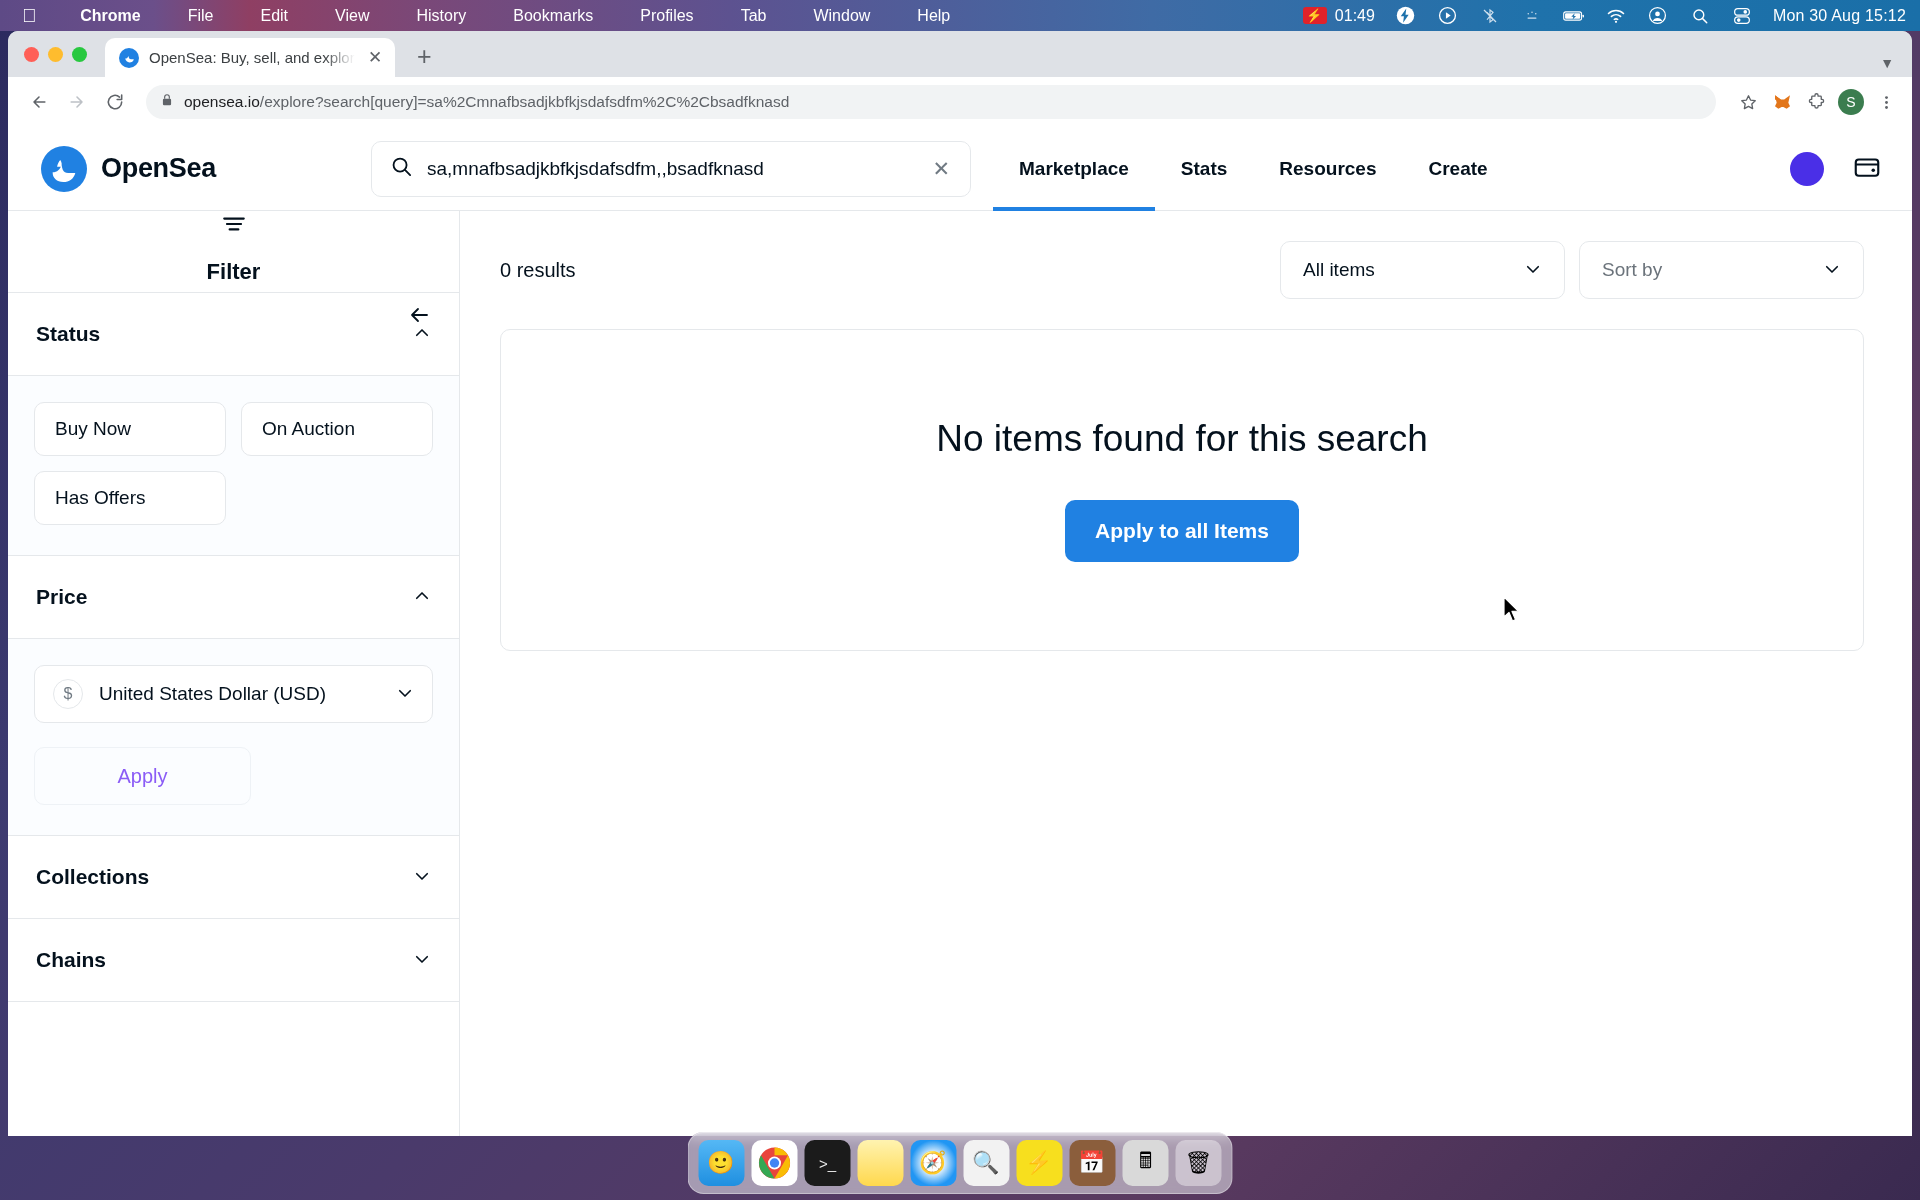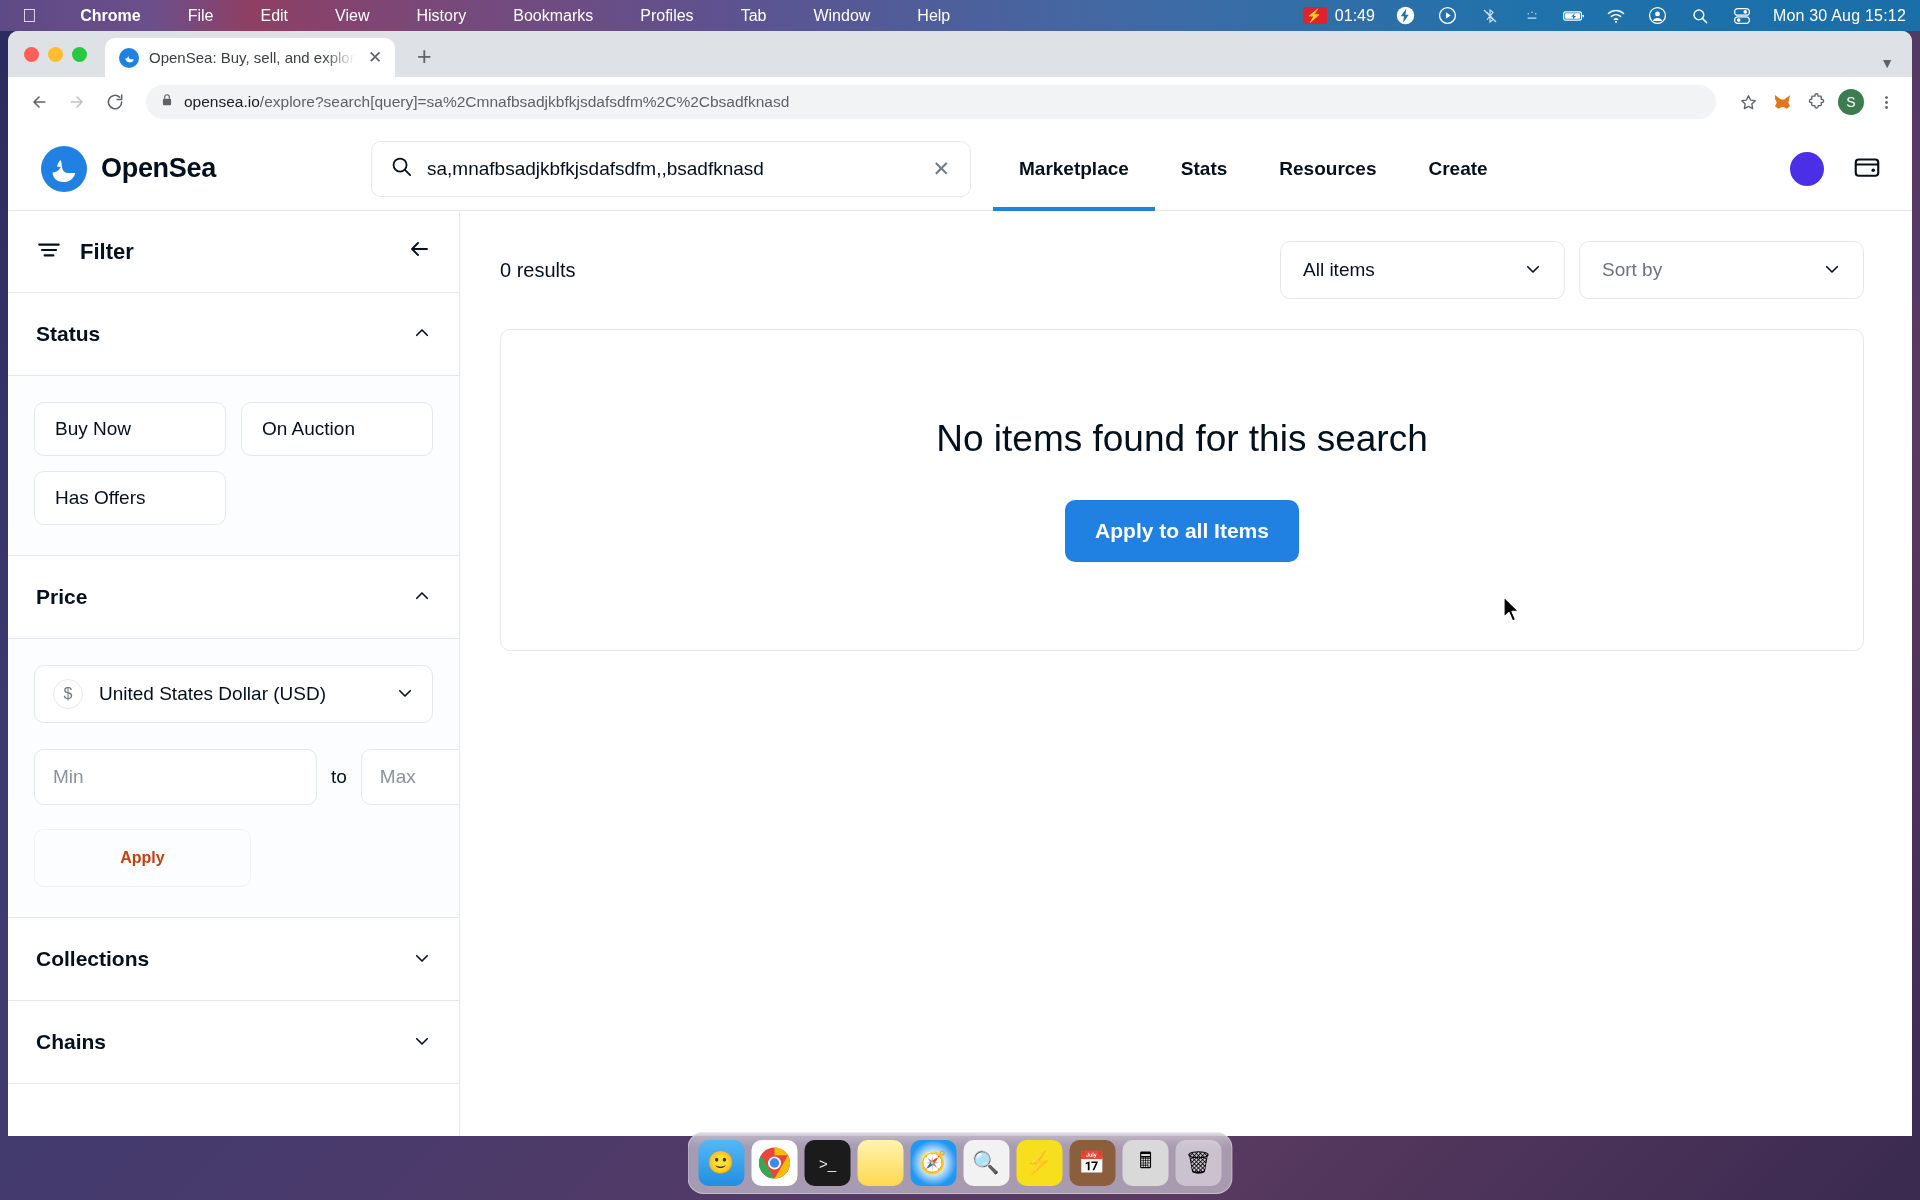--- a/index.html
+++ b/index.html
@@ -115,20 +115,21 @@
   .avatar-round { width: 34px; height: 34px; border-radius: 50%; background: #4a2fe7; cursor:pointer; }
   
   #body-row { display: flex; height: 925px; }
   #sidebar {
     width: 452px; flex: 0 0 452px; border-right: 1px solid #e5e8eb; background: #fff;
     overflow: hidden;
   }
   .sb-head {
     height: 82px; display: flex; align-items: center; padding: 0 28px; gap: 18px;
     border-bottom: 1px solid #e5e8eb;
+    flex-direction: column;
   }
   .sb-head .title { font-size: 22px; font-weight: bold; color: #04111d; }
   .back-arrow { margin-left: auto; font-size: 22px; color: #04111d; cursor: pointer; }
   .sec-head {
     height: 83px; display: flex; align-items: center; padding: 0 28px;
     border-bottom: 1px solid #e5e8eb; cursor: pointer;
   }
   .sec-head .st { font-size: 21px; font-weight: bold; color: #04111d; }
   .sec-head .caret { margin-left: auto; font-size: 15px; color: #04111d; }
   .sec-body { background: #fbfdff; padding: 26px 26px 30px 26px; border-bottom: 1px solid #e5e8eb; }
@@ -150,21 +151,21 @@
   .minmax-row { display: flex; align-items: center; gap: 14px; margin-top: 26px; }
   .mm-input {
     flex: 1; height: 56px; border: 1px solid #e5e8eb; border-radius: 10px; background: #fff;
     padding: 0 18px; font-size: 19px; color: #04111d; outline: none;
     font-family: "Liberation Sans", sans-serif;
   }
   .mm-input::placeholder { color: #8a939b; }
   .mm-to { font-size: 19px; color: #04111d; }
   .apply-btn {
     margin-top: 24px; width: 217px; height: 58px; border: 1px solid #eef2f6; border-radius: 10px;
-    background: #fbfdff; color: #c2410c; font-size: 16px; font-weight: bold; cursor: pointer;
+    background: #fbfdff; color: #8b5cf6; font-size: 20px; font-weight: normal; cursor: pointer;
     font-family: "Liberation Sans", sans-serif;
   }
   
   #main { flex: 1; background: #fff; padding: 30px 48px 0 40px; overflow: hidden; }
   .main-topbar { display: flex; align-items: center; height: 58px; }
   .results-count { font-size: 20px; color: #04111d; }
   .dropdowns { margin-left: auto; display: flex; gap: 14px; }
   .dd {
     height: 58px; border: 1px solid #e5e8eb; border-radius: 10px; display: flex;
     align-items: center; padding: 0 22px; gap: 18px; cursor: pointer; background: #fff;
@@ -456,25 +457,20 @@
         <div class="sec-body">
           <div class="cur-select">
             <span class="cur-badge">$</span>
             <span class="cur-label">United States Dollar (USD)</span>
             <span class="cur-caret">
               <svg width="18" height="18" viewBox="0 0 24 24">
                   <path d="M5 9l7 7 7-7" fill="none" stroke="#04111d" stroke-width="2.2" stroke-linecap="round" stroke-linejoin="round"></path>
                 </svg>
             </span>
           </div>
-          <div class="minmax-row">
-            <input class="mm-input" placeholder="Min" style="">
-            <span class="mm-to">to</span>
-            <input class="mm-input" placeholder="Max" style="">
-          </div>
           <button class="apply-btn">Apply</button>
         </div>
 
         <div class="sec-head">
           <span class="st">Collections</span>
           <span class="caret">
             <svg width="18" height="18" viewBox="0 0 24 24">
                 <path d="M5 9l7 7 7-7" fill="none" stroke="#04111d" stroke-width="2.2" stroke-linecap="round" stroke-linejoin="round"></path>
               </svg>
           </span>

